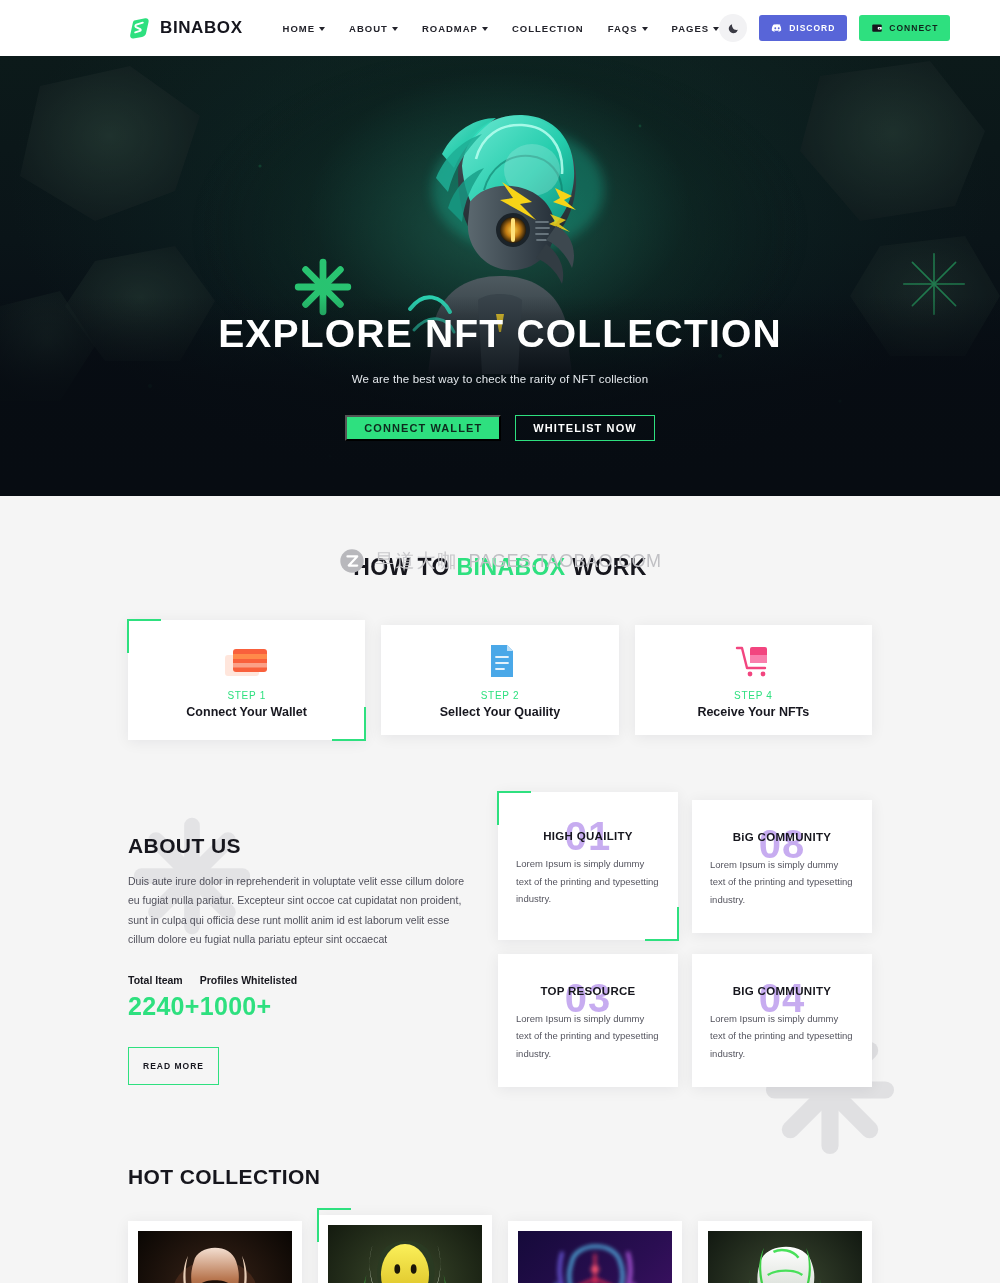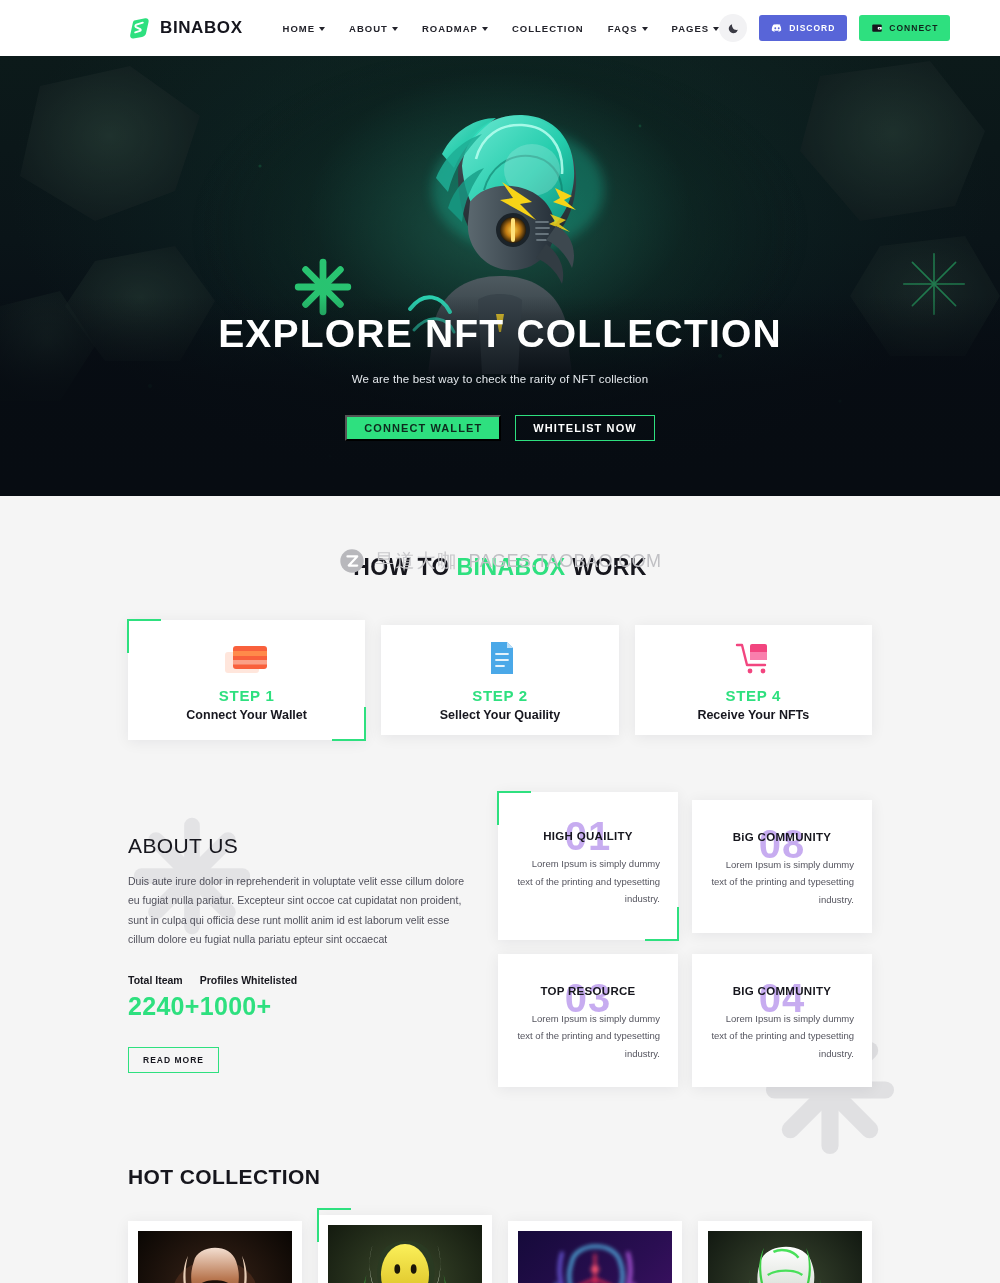--- a/index.html
+++ b/index.html
@@ -100,43 +100,43 @@
   .steps { display: flex; gap: 16px; margin-top: 44px; }
   .step-card {
     flex: 1; background: #fff; height: 110px;
     display: flex; flex-direction: column; align-items: center; justify-content: center;
     box-shadow: 0 2px 14px rgba(20,20,40,.07);
     position: relative;
   }
   .step-card.active { height: 120px; margin-top: -5px; }
   .step-icon { height: 38px; display: flex; align-items: flex-end; justify-content: center; }
   .step-label {
-    margin-top: 10px; font-size: 15px; font-weight: 700;
+    margin-top: 10px; font-size: 10px; font-weight: 400;
     letter-spacing: .7px; color: #2ee07f;
   }
   .step-title { margin-top: 4px; font-size: 12.5px; font-weight: 700; color: #17171f; }
   .corner-tl, .corner-br { position: absolute; width: 34px; height: 34px; pointer-events: none; }
   .corner-tl { top: -1px; left: -1px; border-top: 2px solid #2ee07f; border-left: 2px solid #2ee07f; }
   .corner-br { bottom: -1px; right: -1px; border-bottom: 2px solid #2ee07f; border-right: 2px solid #2ee07f; }
 
   
   .about-wrap { display: flex; gap: 14px; margin-top: 60px; align-items: flex-start; }
   .about-left { width: 340px; padding-top: 34px; position: relative; }
-  .about-title { font-size: 21px; font-weight: 400; letter-spacing: .4px; color: #16161d; }
+  .about-title { font-size: 21px; font-weight: 700; letter-spacing: .4px; color: #16161d; }
   .about-text {
     margin-top: 14px; font-size: 10.5px; line-height: 1.85; color: #51515c;
   }
   .stats { display: flex; margin-top: 24px; }
   .stat-label { font-size: 10.5px; font-weight: 700; color: #16161d; }
   .stat-value {
     margin-top: 6px; font-size: 25px; font-weight: 800; color: #2ee07f; letter-spacing: .3px;
   }
   .read-more {
     margin-top: 26px; display: inline-flex; align-items: center;
-    height: 26px; padding: 0 14px; border: 1px solid #2ee07f; background: transparent;
+    height: 38px; padding: 0 14px; border: 1px solid #2ee07f; background: transparent;
     font-size: 8.5px; font-weight: 700; letter-spacing: 1px; color: #17171f; cursor: pointer;
   }
   .feature-grid {
     margin-left: auto; width: 374px;
     display: grid; grid-template-columns: 1fr 1fr; gap: 14px;
   }
   .feature-card {
     background: #fff; height: 133px; position: relative;
     display: flex; flex-direction: column; align-items: center; justify-content: center;
     box-shadow: 0 2px 14px rgba(20,20,40,.07); padding: 0 18px;
@@ -145,21 +145,21 @@
   .feature-num {
     position: absolute; top: 22px; left: 50%; transform: translateX(-50%);
     font-size: 40px; font-weight: 800; color: #6d28d9; opacity: .38; letter-spacing: 1px;
   }
   .feature-title {
     position: relative; z-index: 2; font-size: 11.5px; font-weight: 700;
     letter-spacing: .3px; color: #16161d; margin-top: 6px;
   }
   .feature-text {
     position: relative; z-index: 2; margin-top: 13px;
-    font-size: 9.5px; line-height: 1.85; color: #55555f; text-align: right;
+    font-size: 9.5px; line-height: 1.85; color: #55555f; text-align: left;
   }
 
   
   .hot-title { margin-top: 78px; font-size: 21px; font-weight: 800; letter-spacing: .4px; color: #16161d; }
   .nft-grid { display: flex; gap: 16px; margin-top: 32px; }
   .nft-card {
     flex: 1; background: #fff; padding: 10px 10px 0;
     box-shadow: 0 2px 14px rgba(20,20,40,.07); position: relative;
   }
   .nft-card.active { margin-top: -6px; }

